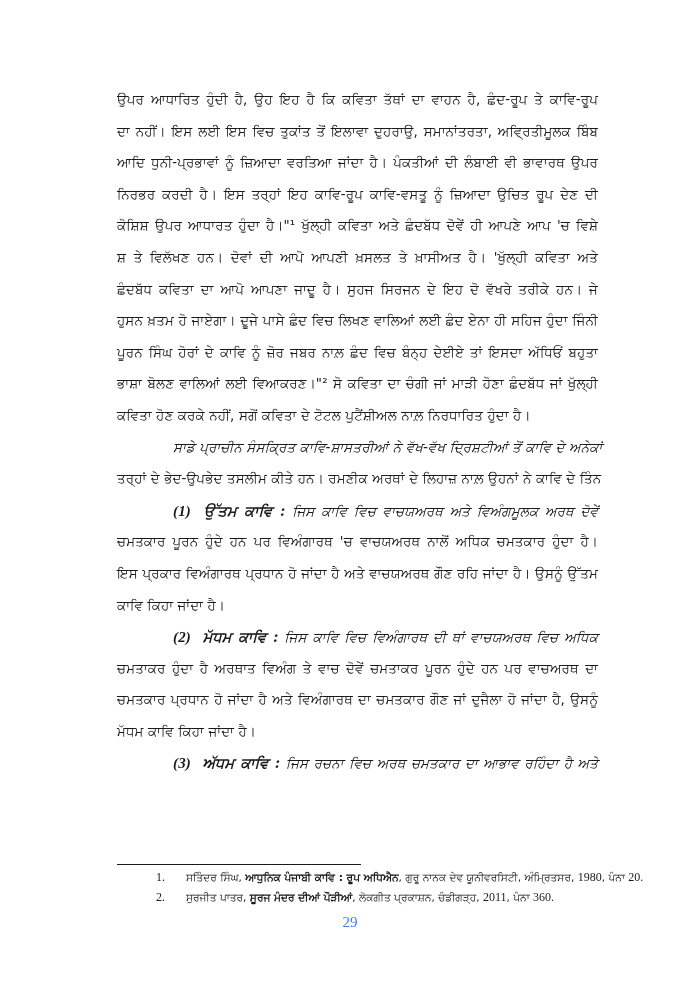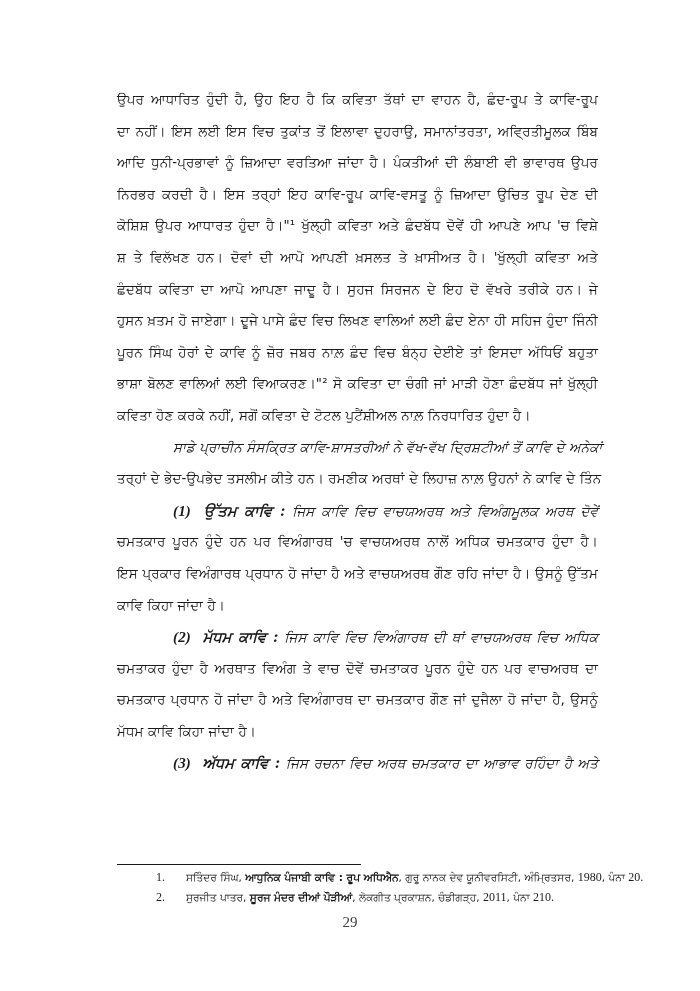--- a/index.html
+++ b/index.html
@@ -92,21 +92,21 @@
       font-size: 12px;
     }
     .page-number {
       position: absolute;
       left: 0;
       width: 700px;
       top: 914px;
       text-align: center;
       font-family: "Liberation Serif", "DejaVu Serif", serif;
       font-size: 15px;
-      color: #404040;
+      color: #3b82f6;
     }
   </style>
 </head>
 <body>
 
 <div class="page">
 
   <div class="body-text">
 
     <div>
@@ -160,19 +160,19 @@
 
   </div>
 
   <div class="footnote-rule"></div>
 
   <div class="footnotes">
     <div class="footnote">
       <span class="fn-num">1.</span><span>ਸਤਿੰਦਰ ਸਿੰਘ, </span><span class="fn-bold">ਆਧੁਨਿਕ ਪੰਜਾਬੀ ਕਾਵਿ : ਰੂਪ ਅਧਿਐਨ</span><span>, ਗੁਰੂ ਨਾਨਕ ਦੇਵ ਯੂਨੀਵਰਸਿਟੀ, ਅੰਮ੍ਰਿਤਸਰ, </span><span class="fn-serif">1980</span><span>, ਪੰਨਾ </span><span class="fn-serif">20.</span>
     </div>
     <div class="footnote">
-      <span class="fn-num">2.</span><span>ਸੁਰਜੀਤ ਪਾਤਰ, </span><span class="fn-bold">ਸੂਰਜ ਮੰਦਰ ਦੀਆਂ ਪੌੜੀਆਂ</span><span>, ਲੋਕਗੀਤ ਪ੍ਰਕਾਸ਼ਨ, ਚੰਡੀਗੜ੍ਹ, </span><span class="fn-serif">2011</span><span>, ਪੰਨਾ </span><span class="fn-serif">210.</span>
+      <span class="fn-num">2.</span><span>ਸੁਰਜੀਤ ਪਾਤਰ, </span><span class="fn-bold">ਸੂਰਜ ਮੰਦਰ ਦੀਆਂ ਪੌੜੀਆਂ</span><span>, ਲੋਕਗੀਤ ਪ੍ਰਕਾਸ਼ਨ, ਚੰਡੀਗੜ੍ਹ, </span><span class="fn-serif">2011</span><span>, ਪੰਨਾ </span><span class="fn-serif">360.</span>
     </div>
   </div>
 
   <div class="page-number">29</div>
 
 </div>
 
 </body></html>

